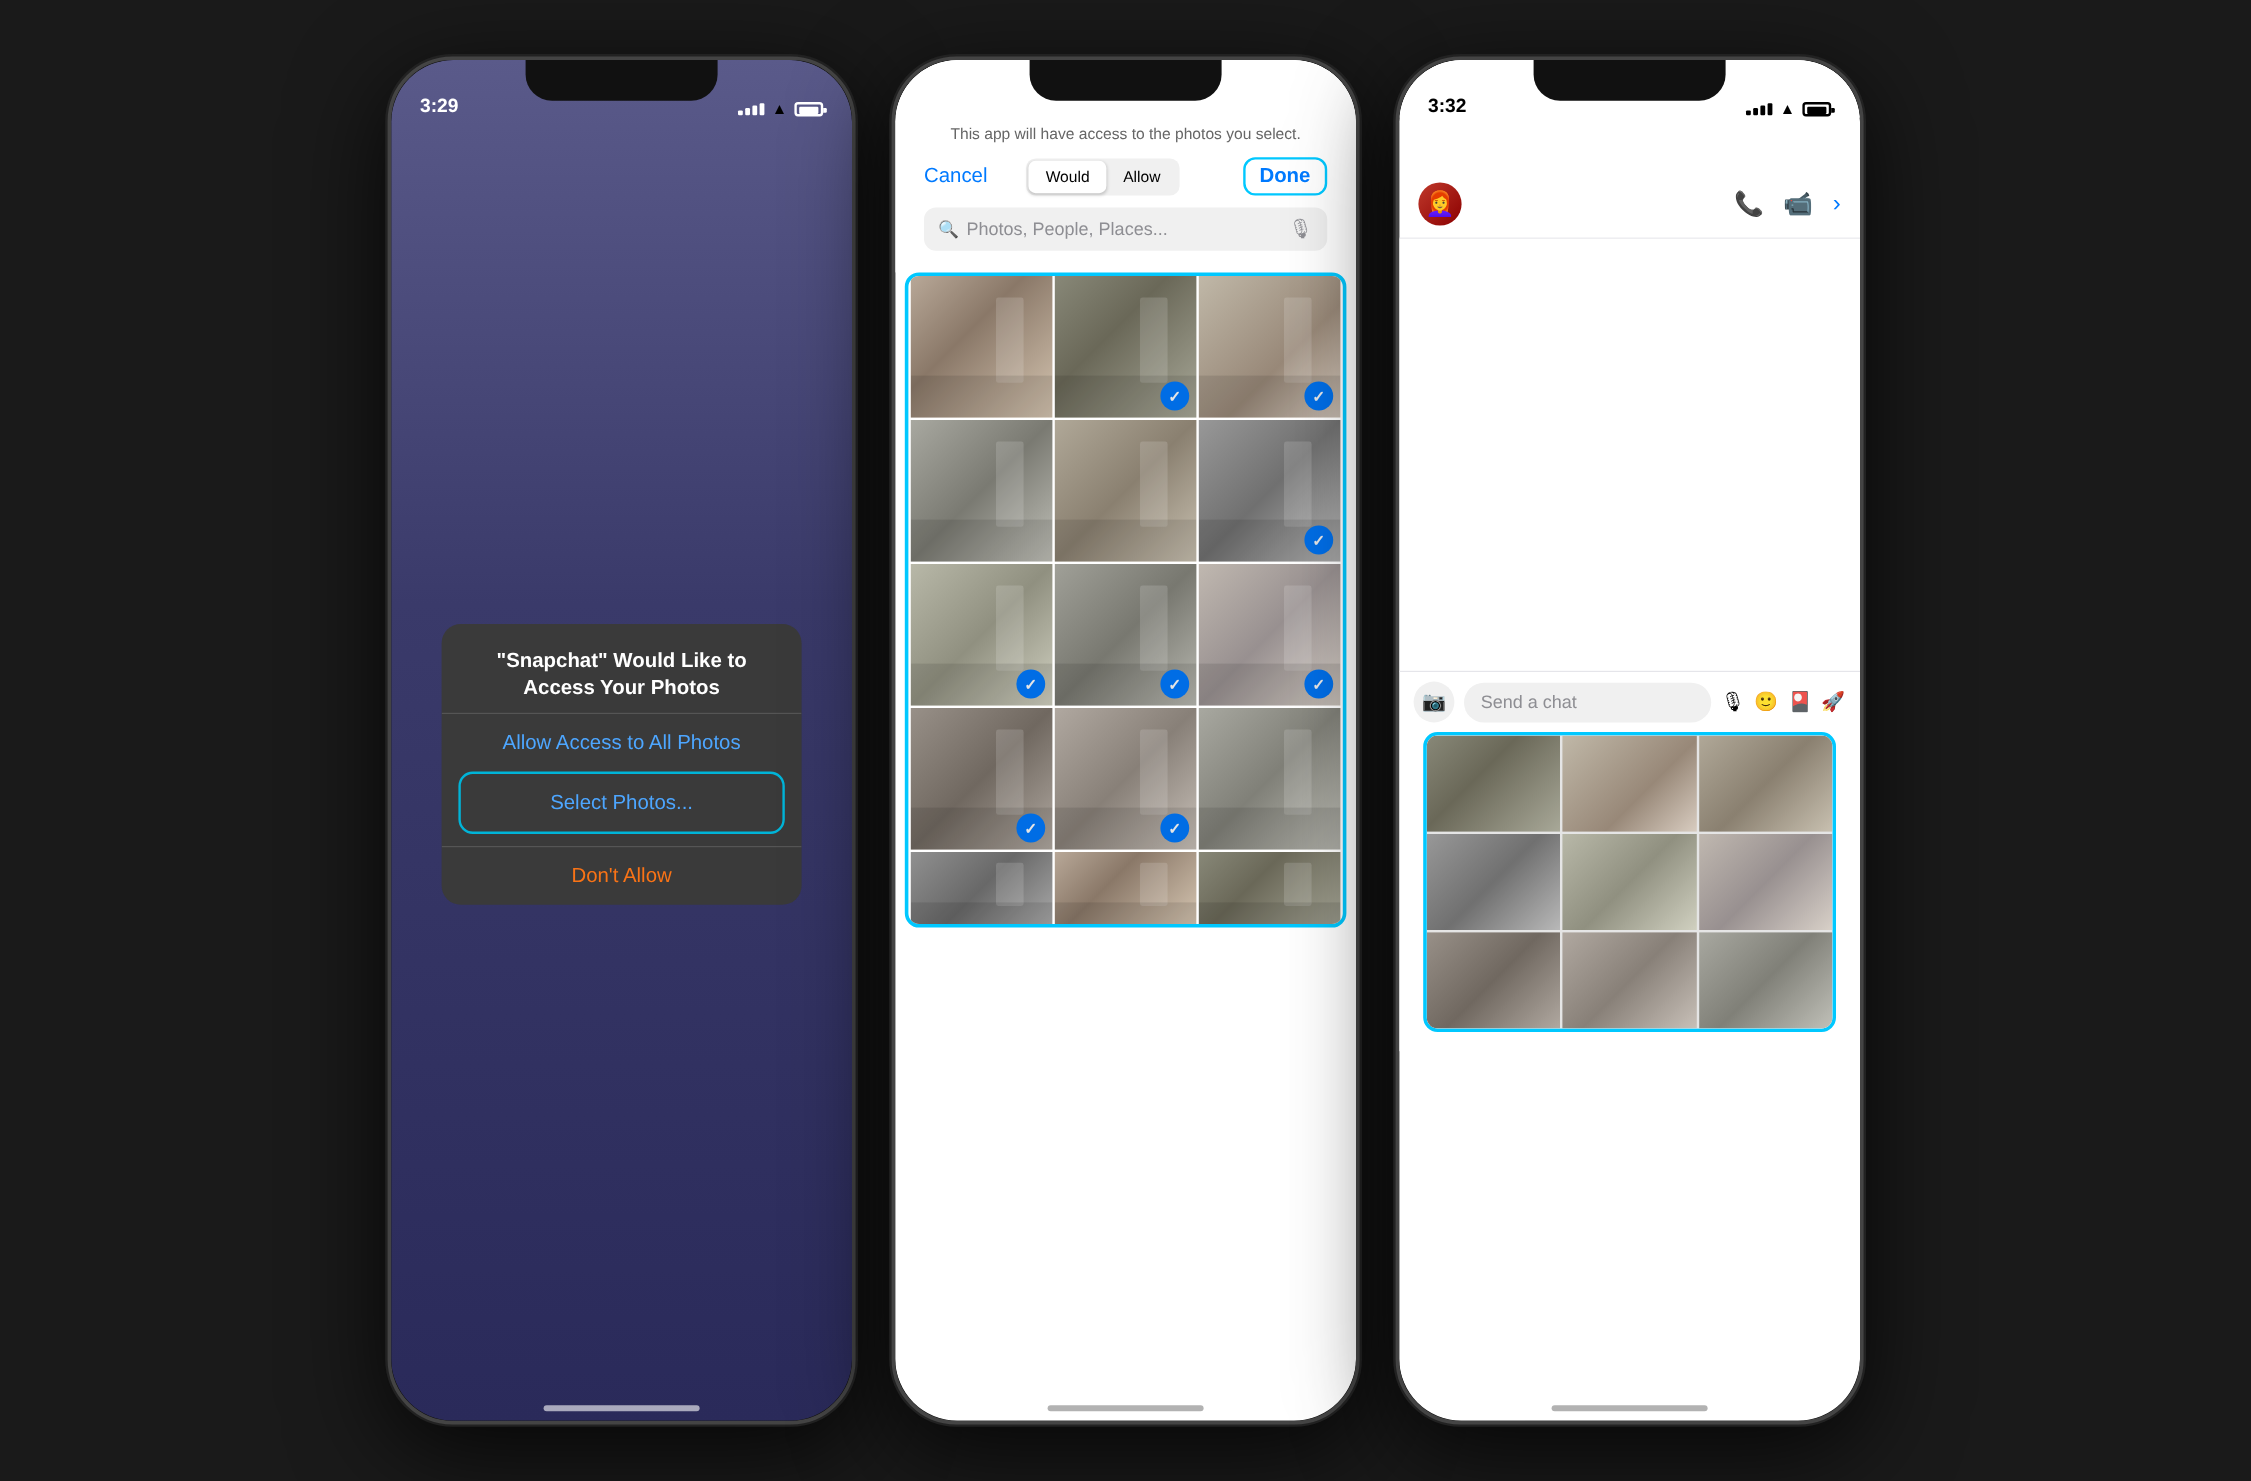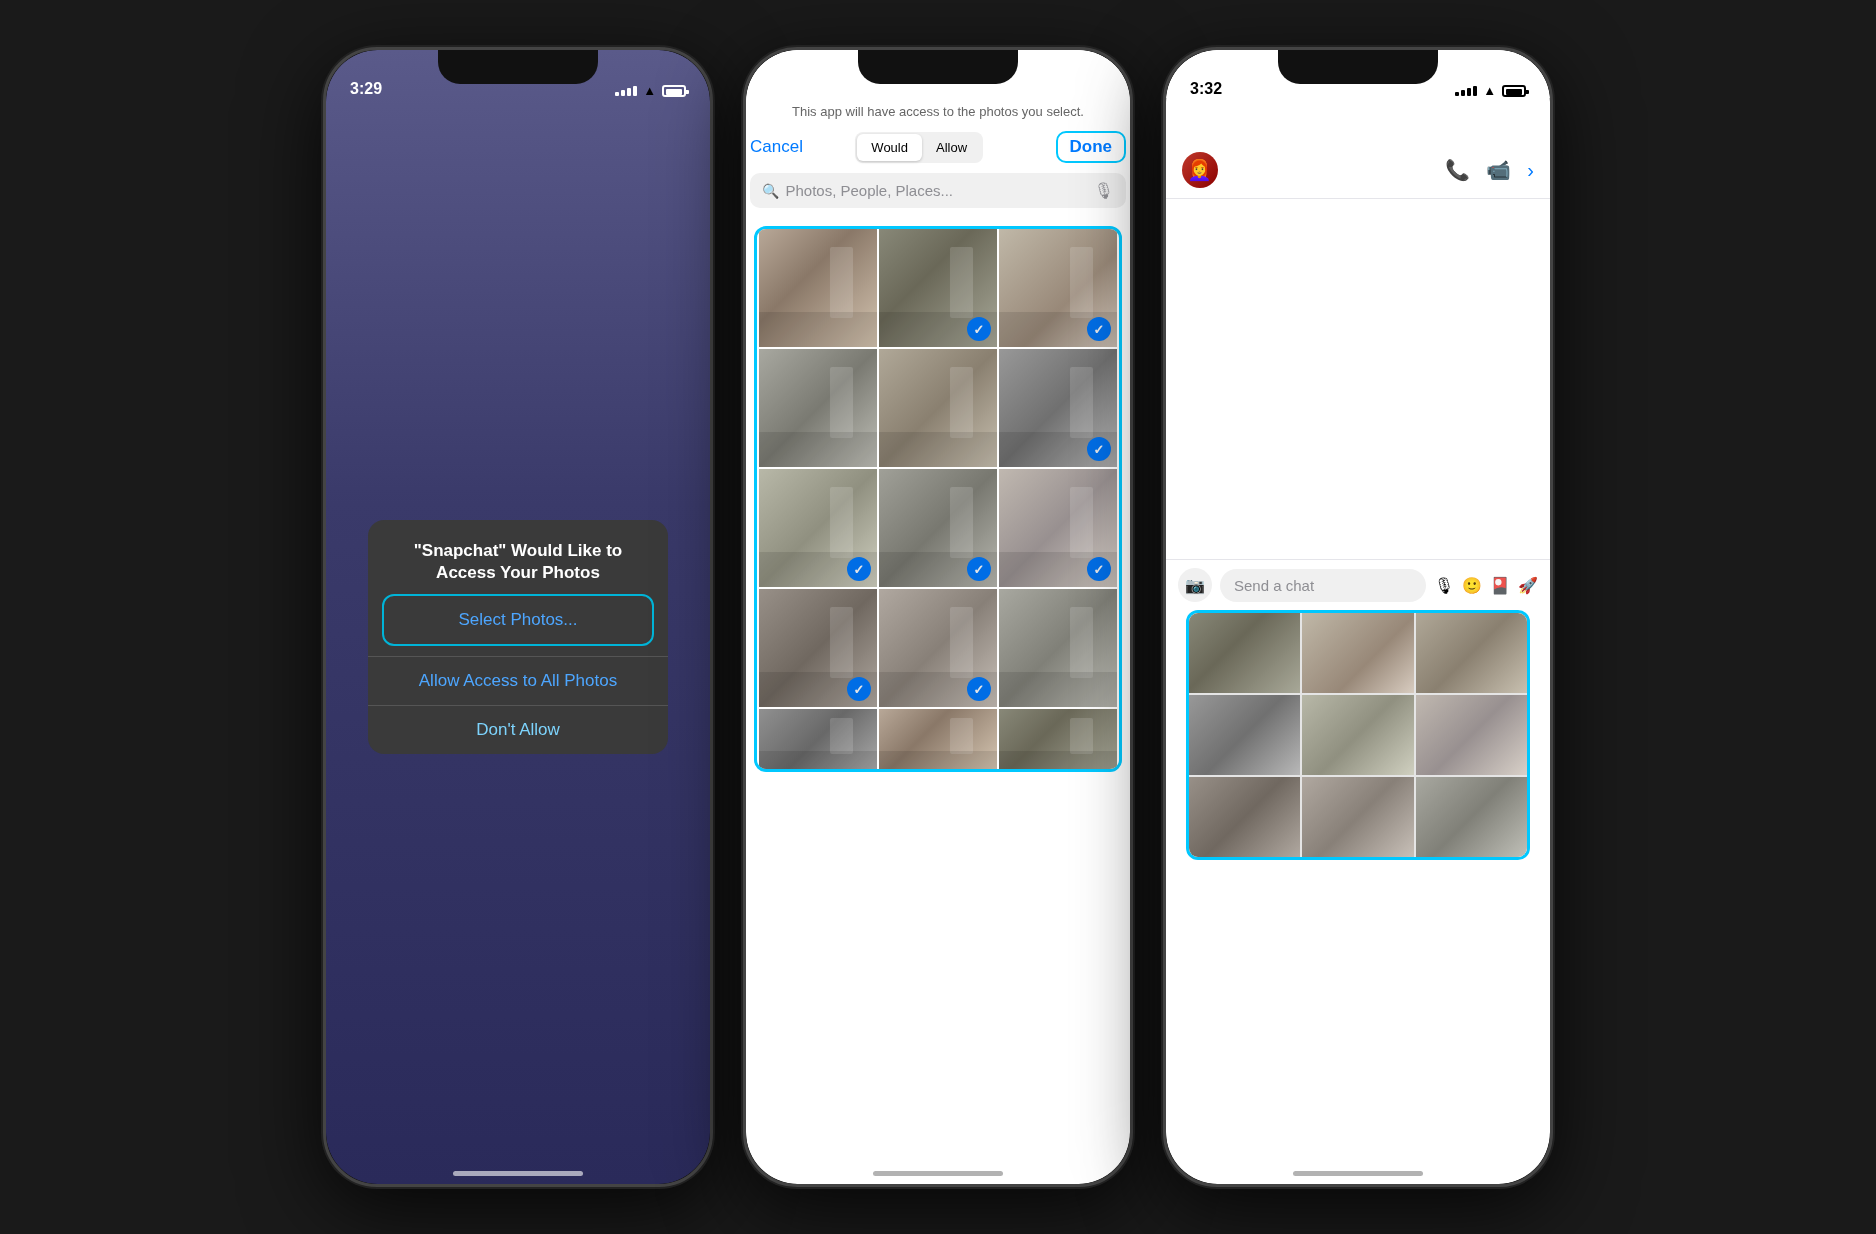--- a/index.html
+++ b/index.html
@@ -141,29 +141,29 @@
       border: 2px solid #00b4d8;
       border-radius: 12px;
       margin: 0 14px 10px;
       background: transparent;
     }
     .dialog-btn.secondary {
       color: #4da6ff;
       font-weight: 400;
     }
     .dialog-btn.destructive {
-      color: #7dd3fc;
+      color: #f97316;
     }
 
     
     .phone2 .phone-screen {
       background: #fff;
     }
     .picker-header {
-      padding: 54px 4px 10px;
+      padding: 54px 24px 10px;
       background: #fff;
     }
     .picker-info {
       text-align: center;
       font-size: 13px;
       color: #666;
       margin-bottom: 12px;
     }
     .picker-tabs-row {
       display: flex;
@@ -445,22 +445,22 @@
         <div class="battery"></div>
       </div>
     </div>
 
     <div class="dialog-overlay">
       <div class="dialog-box">
         <div class="dialog-content">
           <div class="dialog-title">"Snapchat" Would Like to Access Your Photos</div>
         </div>
         <div class="dialog-actions">
+          <div class="dialog-btn secondary">Allow Access to All Photos</div>
           <div class="dialog-btn primary">Select Photos...</div>
-          <div class="dialog-btn secondary">Allow Access to All Photos</div>
           <div class="dialog-btn destructive">Don't Allow</div>
         </div>
       </div>
     </div>
 
     <div class="home-indicator"></div>
   </div>
 </div>
 
 <div class="phone phone2">

